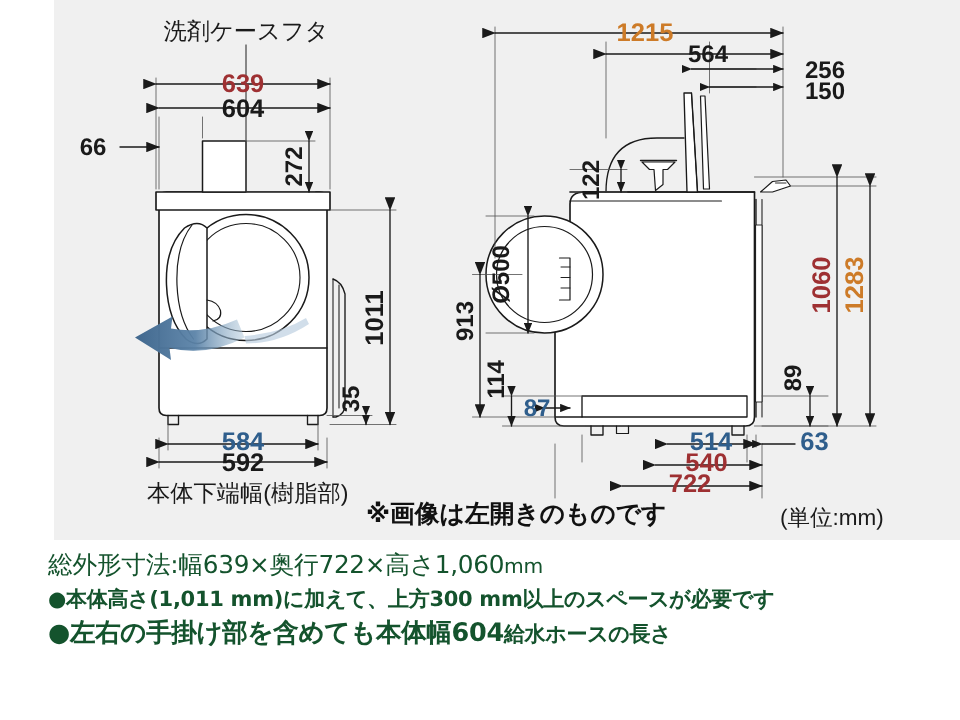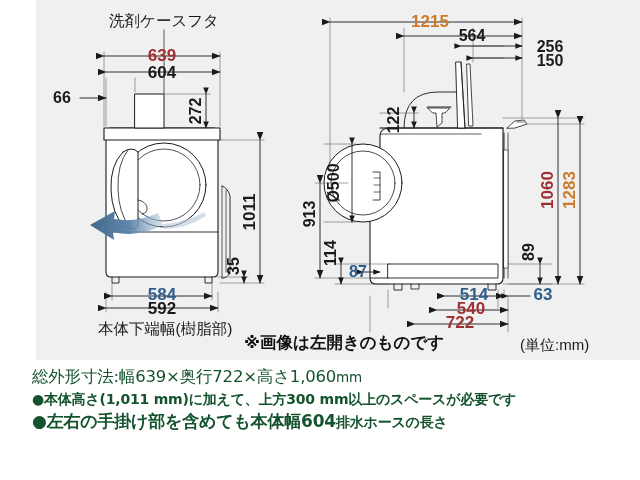--- a/index.html
+++ b/index.html
@@ -266,17 +266,17 @@
       <text x="502" y="350" font-size="15" fill="#1a1a1a" font-family="'DejaVu Sans',sans-serif">(単位:mm)</text>
     </g>
   </svg>
 
   <div id="spec-text">
     <div class="spec-line l1">
       <span>総外形寸法:幅639</span><span>×</span><span>奥行722</span><span>×</span><span>高さ1,060</span><span class="sm">mm</span>
     </div>
     <div class="spec-line l2">●本体高さ(1,011 mm)に加えて、上方300 mm以上のスペースが必要です</div>
     <div class="spec-line l3">
-      <span>●左右の手掛け部を含めても本体幅604</span><span class="smb">排水ホースの長さ</span>
+      <span>●左右の手掛け部を含めても本体幅604</span><span class="smb">給水ホースの長さ</span>
     </div>
   </div>
 
 </div>
 
 </body></html>

